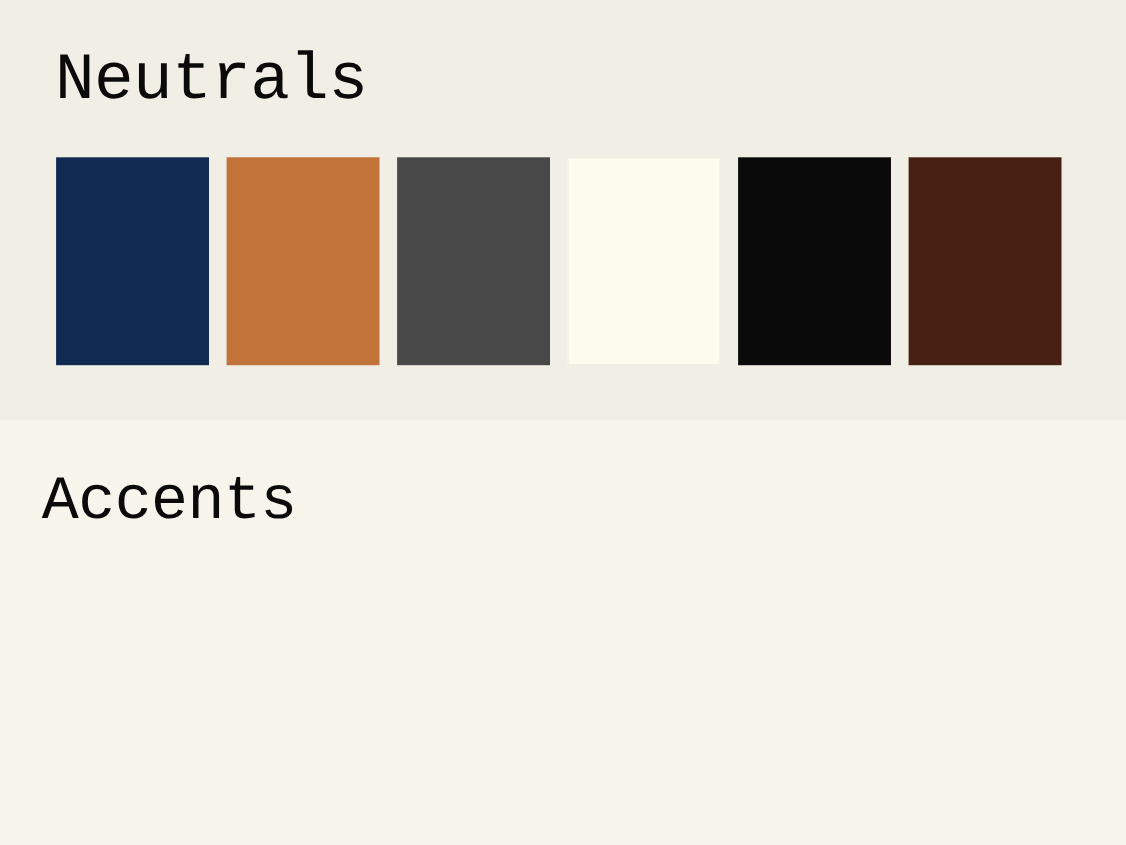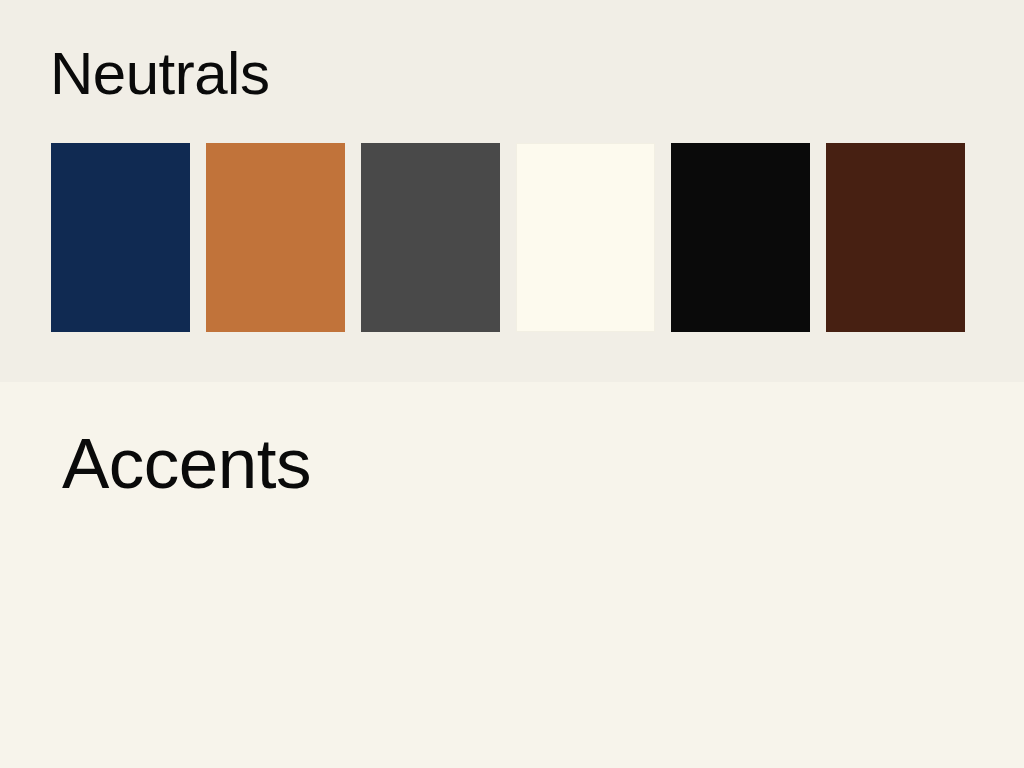--- a/index.html
+++ b/index.html
@@ -10,20 +10,21 @@
     width: 1024px;
     height: 768px;
     overflow: hidden;
     font-family: "Liberation Sans", sans-serif;
     background: #F4F1E8;
   }
   .palette-board {
     position: relative;
     width: 1024px;
     height: 768px;
+    font-family: Liberation Mono, monospace;
   }
   .section {
     position: absolute;
     left: 0;
     width: 1024px;
     box-sizing: border-box;
   }
   .section-neutrals {
     top: 0;
     height: 382px;
@@ -42,23 +43,23 @@
     letter-spacing: -0.5px;
     line-height: 1;
     white-space: nowrap;
   }
   .heading-neutrals {
     left: 50px;
     top: 44px;
     font-size: 60px;
   }
   .heading-accents {
-    left: 62px;
+    left: 38px;
     top: 46px;
-    font-size: 71px;
+    font-size: 56px;
   }
   .swatch-row {
     position: absolute;
     display: flex;
   }
   .swatch-row-neutrals {
     left: 51px;
     top: 143px;
     gap: 16px;
   }

